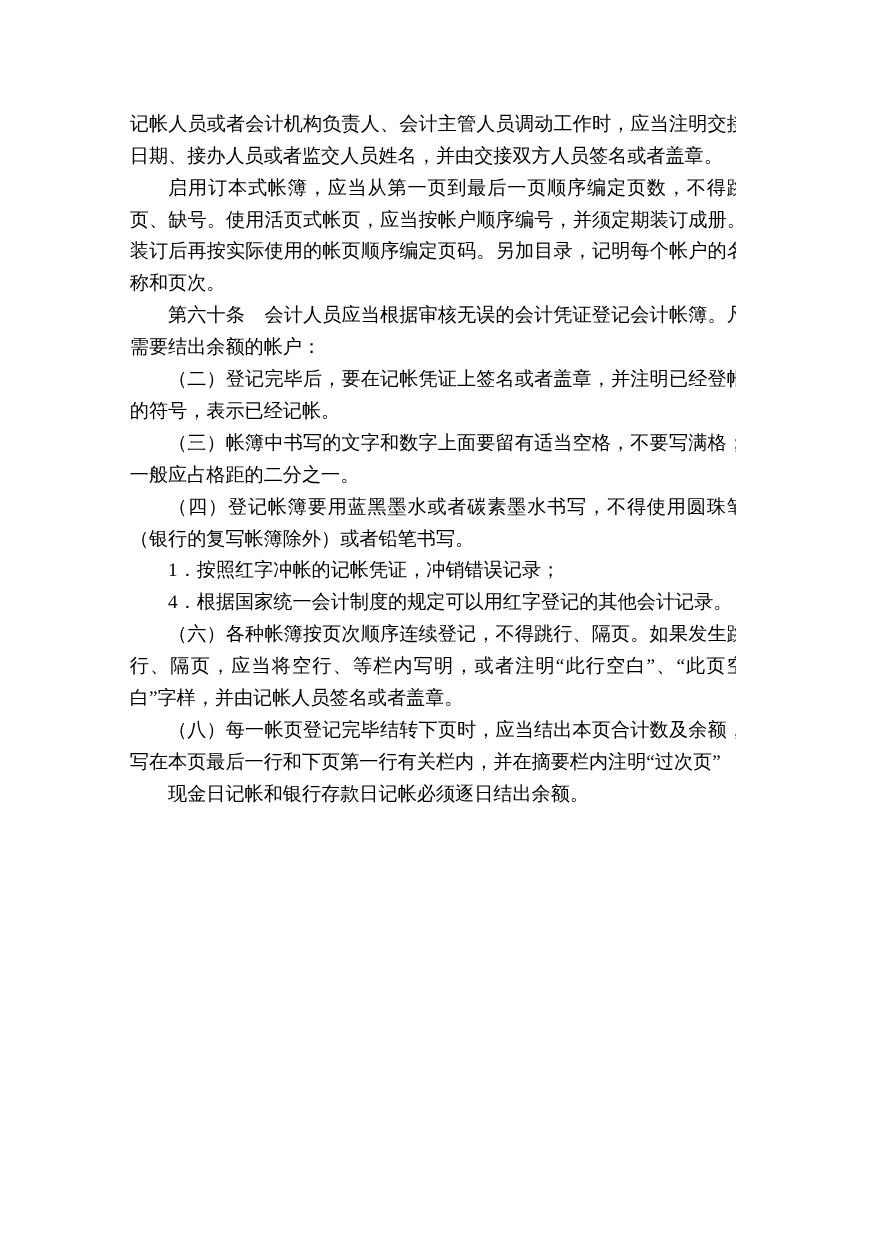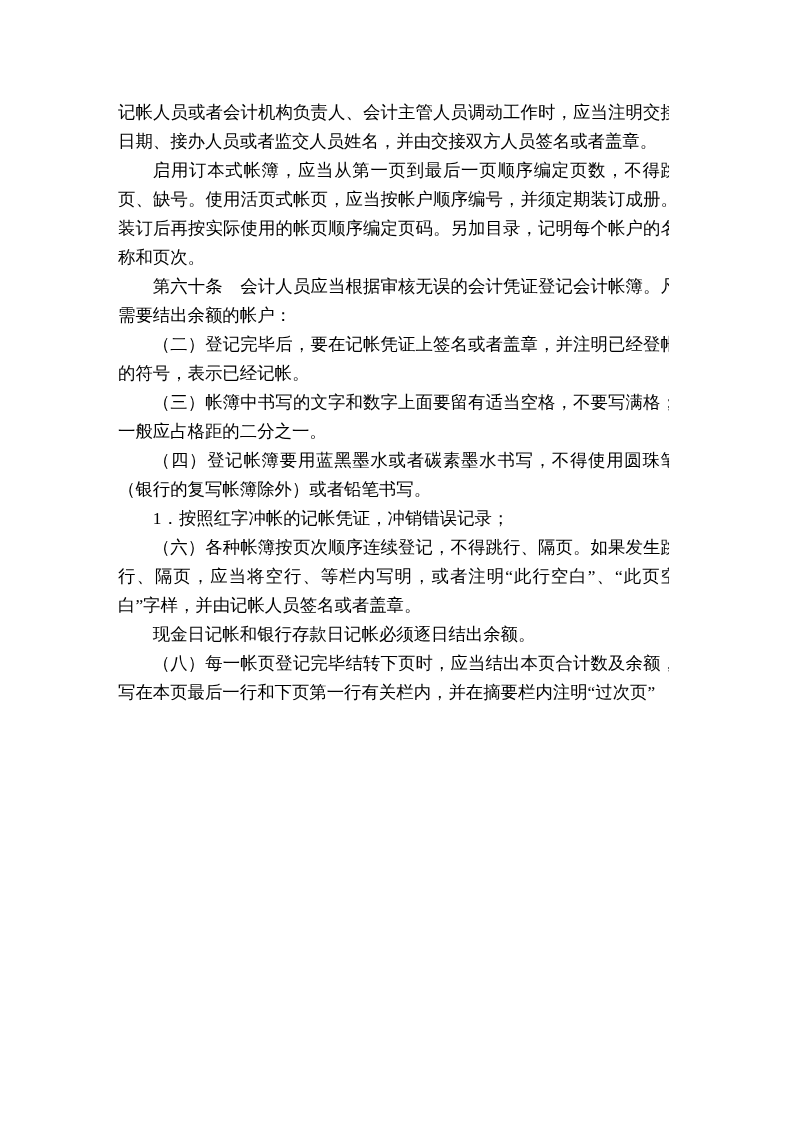--- a/index.html
+++ b/index.html
@@ -40,17 +40,18 @@
 
 <div class="page">
   <div class="content">
     <p class="para">记帐人员或者会计机构负责人、会计主管人员调动工作时，应当注明交接日期、接办人员或者监交人员姓名，并由交接双方人员签名或者盖章。</p>
     <p class="para indent">启用订本式帐簿，应当从第一页到最后一页顺序编定页数，不得跳页、缺号。使用活页式帐页，应当按帐户顺序编号，并须定期装订成册。装订后再按实际使用的帐页顺序编定页码。另加目录，记明每个帐户的名称和页次。</p>
     <p class="para indent">第六十条　会计人员应当根据审核无误的会计凭证登记会计帐簿。凡需要结出余额的帐户：</p>
     <p class="para indent">（二）登记完毕后，要在记帐凭证上签名或者盖章，并注明已经登帐的符号，表示已经记帐。</p>
     <p class="para indent">（三）帐簿中书写的文字和数字上面要留有适当空格，不要写满格；一般应占格距的二分之一。</p>
     <p class="para indent">（四）登记帐簿要用蓝黑墨水或者碳素墨水书写，不得使用圆珠笔（银行的复写帐簿除外）或者铅笔书写。</p>
     <p class="para indent">1．按照红字冲帐的记帐凭证，冲销错误记录；</p>
+    <p class="para indent">4．根据国家统一会计制度的规定可以用红字登记的其他会计记录。</p>
     <p class="para indent">（六）各种帐簿按页次顺序连续登记，不得跳行、隔页。如果发生跳行、隔页，应当将空行、等栏内写明，或者注明“此行空白”、“此页空白”字样，并由记帐人员签名或者盖章。</p>
+    <p class="para indent">（八）每一帐页登记完毕结转下页时，应当结出本页合计数及余额，写在本页最后一行和下页第一行有关栏内，并在摘要栏内注明“过次页”</p>
     <p class="para indent">现金日记帐和银行存款日记帐必须逐日结出余额。</p>
-    <p class="para indent">（八）每一帐页登记完毕结转下页时，应当结出本页合计数及余额，写在本页最后一行和下页第一行有关栏内，并在摘要栏内注明“过次页”</p>
   </div>
 </div>
 
 </body></html>

